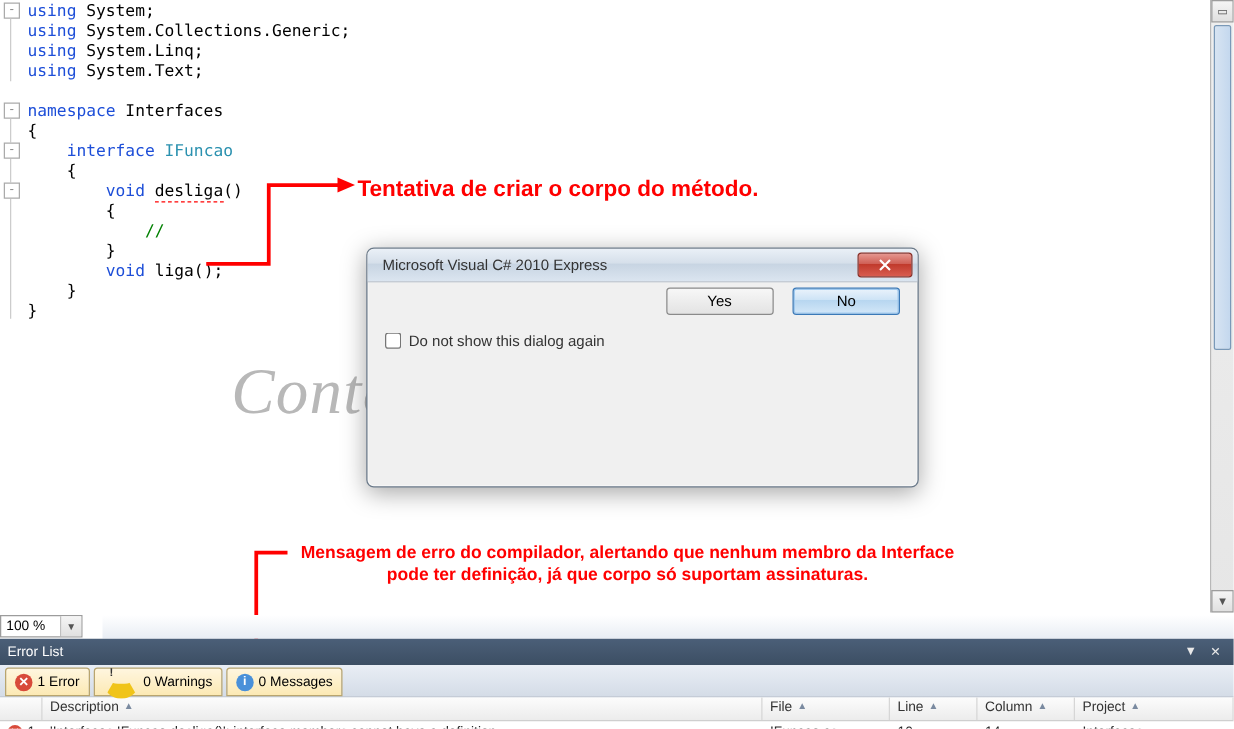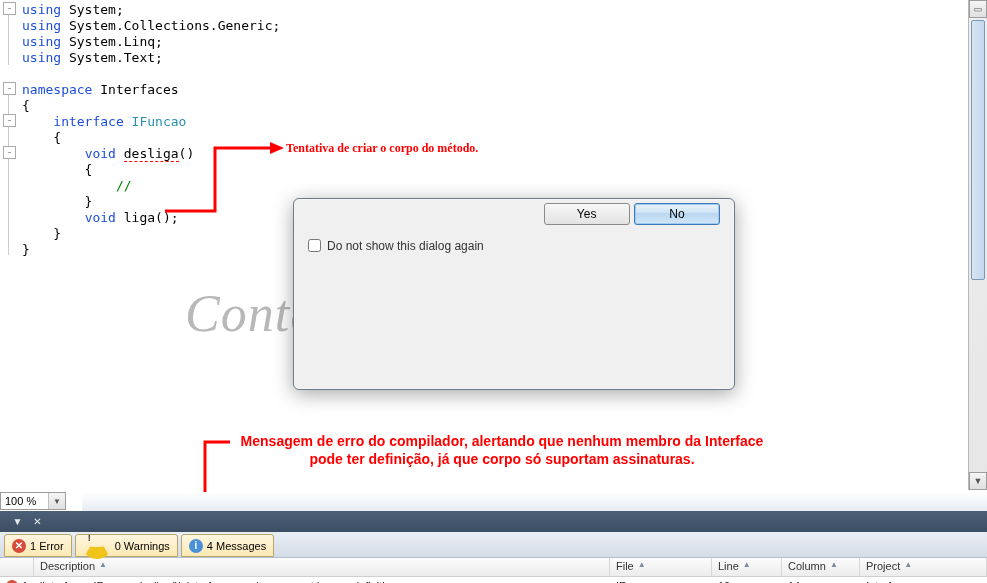--- a/index.html
+++ b/index.html
@@ -11,36 +11,36 @@
   .vline{position:absolute;border-left:1px solid #ccc}
   .kw{color:#1d4ed8}
   .type{color:#2b91af}
   .comm{color:#008000}
   .squiggle{border-bottom:1px dashed #ff0000}
   
   .vscroll{position:absolute;right:0;top:0;width:18px;height:490px;background:linear-gradient(#efefef,#e6e6e6);border-left:1px solid #b8b8b8}
   .vscroll .btn{position:absolute;left:0;width:18px;height:18px;background:linear-gradient(#f5f5f5,#e0e0e0);border:1px solid #9c9c9c;box-sizing:border-box;display:flex;align-items:center;justify-content:center;color:#555;font-size:9px}
   .vscroll .thumb{position:absolute;left:2px;top:20px;width:14px;height:260px;background:linear-gradient(90deg,#d7e4f2,#c4d8ee);border:1px solid #7a99b8;border-radius:2px;box-sizing:border-box}
   
-  .ann1{position:absolute;left:286px;top:141px;color:#ff0000;font-weight:bold;font-size:12px;font-family:Liberation Serif, serif}
+  .ann1{position:absolute;left:286px;top:141px;color:#ff0000;font-weight:bold;font-size:18px;font-family:Liberation Sans, sans-serif}
   .ann2{position:absolute;left:227px;top:432px;width:550px;color:#ff0000;font-weight:bold;font-size:14px;text-align:center;line-height:18px;font-family:'Segoe UI',sans-serif}
   .arrow-head{width:0;height:0;border-top:6px solid transparent;border-bottom:6px solid transparent;border-left:14px solid #ff0000;position:absolute}
   
   .watermark{position:absolute;left:185px;top:284px;font-size:52px;color:#b8b8b8;font-family:Georgia,'Times New Roman',serif;font-style:italic;pointer-events:none;letter-spacing:1px}
   
   .dialog{position:absolute;left:293px;top:198px;width:440px;height:190px;background:#f0f0f0;border:1px solid #6b7a8a;border-radius:6px;box-shadow:0 4px 20px rgba(0,0,0,0.35),0 0 0 1px rgba(255,255,255,0.4) inset;font-size:12px}
   .dialog .titlebar{height:26px;border-radius:6px 6px 0 0;background:linear-gradient(#eaf0f7,#d5dfea 45%,#c7d4e2 46%,#dbe5f0);border-bottom:1px solid #a8b4c0;display:flex;align-items:center;padding:0 4px 0 12px}
   .dialog .titlebar .ttl{flex:1;color:#333}
   .dialog .close{width:42px;height:18px;background:linear-gradient(#e59790,#cf5f55 45%,#c0392b 46%,#d85c50);border:1px solid #8a3028;border-radius:3px;display:flex;align-items:center;justify-content:center}
   .dialog .close svg{display:block}
   .dialog .body{padding:14px 14px 10px 14px;display:flex}
   .dialog .info-icon{width:32px;height:32px;margin-right:14px;flex:none}
   .dialog .msg{flex:1;color:#222;line-height:15px;padding-top:2px}
   .dialog .buttons{padding:4px 14px 8px 0;text-align:right}
-  .dialog button{width:86px;height:22px;margin-left:1px;font-size:12px;border:1px solid #8a8a8a;border-radius:3px;background:linear-gradient(#f7f7f7,#e3e3e3);cursor:pointer;vertical-align:middle}
+  .dialog button{width:86px;height:22px;margin-left:12px;font-size:12px;border:1px solid #8a8a8a;border-radius:3px;background:linear-gradient(#f7f7f7,#e3e3e3);cursor:pointer;vertical-align:middle}
   .dialog button.default{border:1px solid #3b79b7;background:linear-gradient(#eaf3fb,#cde3f6 45%,#b7d6f0 46%,#d3e7f8);box-shadow:0 0 0 1px #9fc9ef inset}
   .dialog .chkrow{padding:6px 14px 10px 14px;display:flex;align-items:flex-start;color:#333}
   .dialog .chkrow input{margin:0 6px 0 0}
   
   .zoom{position:absolute;left:0;top:492px;height:18px;width:66px;border:1px solid #9c9c9c;background:#fff;font-size:11px;display:flex;align-items:center;padding-left:4px;box-sizing:border-box}
   .zoom .dd{margin-left:auto;width:16px;height:100%;background:linear-gradient(#f5f5f5,#e0e0e0);border-left:1px solid #bfbfbf;display:flex;align-items:center;justify-content:center;font-size:8px;color:#555}
   
   .grad{position:absolute;left:82px;top:492px;right:0;height:19px;background:linear-gradient(#ffffff,#e8edf4)}
   
   .errlist{position:absolute;left:0;top:511px;right:0;bottom:0;background:#fff;font-size:11px}
@@ -106,20 +106,28 @@
 
 <svg style="position:absolute;left:160px;top:139px;pointer-events:none" width="130" height="80">
   <path d="M5 72 L55 72 L55 9 L112 9" stroke="#ff0000" stroke-width="3" fill="none"></path>
 </svg>
 <div class="arrow-head" style="left:270px;top:142px"></div>
 <div class="ann1">Tentativa de criar o corpo do método.</div>
 
 <div class="watermark">Contém Bits</div>
 
 <div class="dialog">
+  <div class="titlebar">
+    <span class="ttl">Microsoft Visual C# 2010 Express</span>
+    <div class="close">
+      <svg width="12" height="10">
+          <path d="M2 1 L10 9 M10 1 L2 9" stroke="#fff" stroke-width="1.7"></path>
+        </svg>
+    </div>
+  </div>
   <div class="buttons">
     <button>Yes</button>
     <button class="default">No</button>
   </div>
   <div class="chkrow">
     <input type="checkbox" style="">
     <span>Do not show this dialog again</span>
   </div>
 </div>
 
@@ -130,35 +138,36 @@
 <div class="ann2">Mensagem de erro do compilador, alertando que nenhum membro da Interface pode ter definição, já que corpo só suportam assinaturas.</div>
 
 <div class="zoom">
   <span>100 %</span>
   <span class="dd">▼</span>
 </div>
 <div class="grad"></div>
 
 <div class="errlist">
   <div class="hdr">
+    <span class="ttl">Error List</span>
     <span class="icn">▼</span>
     <span class="icn">✕</span>
   </div>
   <div class="tabs">
     <div class="tabbtn">
       <span class="badge b-err">✕</span>
       <span>1 Error</span>
     </div>
     <div class="tabbtn">
       <span class="badge b-warn"></span>
       <span>0 Warnings</span>
     </div>
     <div class="tabbtn">
       <span class="badge b-msg">i</span>
-      <span>4 Messages</span>
+      <span>0 Messages</span>
     </div>
   </div>
   <div class="cols">
     <div class="c c-idx"></div>
     <div class="c c-desc">
         <span>Description</span>
         <span class="sort-arrow">▲</span>
       </div>
     <div class="c c-file">
         <span>File</span>

